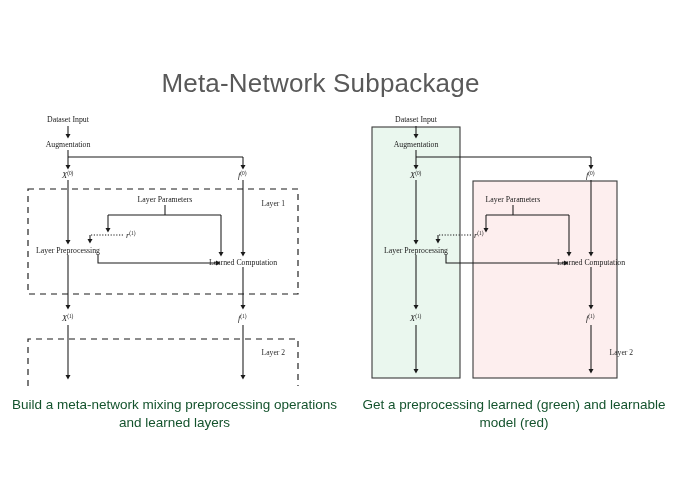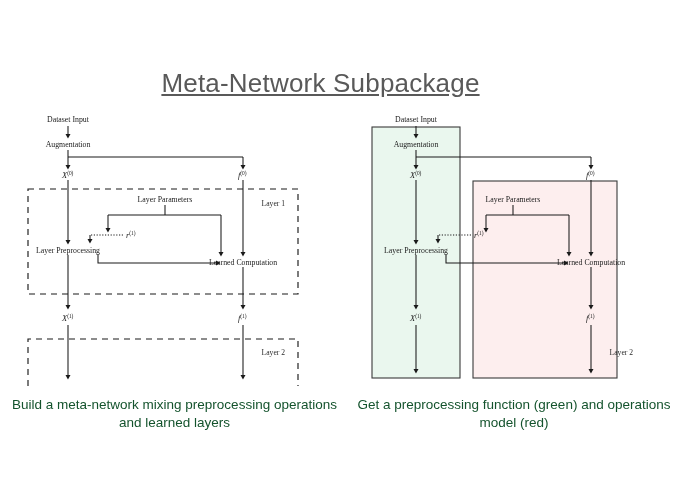--- a/index.html
+++ b/index.html
@@ -25,21 +25,20 @@
     position: absolute;
     left: 0;
     top: 68px;
     width: 641px;
     text-align: center;
     font-family: "Liberation Sans", sans-serif;
     font-size: 26px;
     font-weight: 400;
     color: #595959;
     letter-spacing: 0.2px;
-    text-decoration: underline;
   }
   .caption {
     position: absolute;
     font-family: "Liberation Sans", sans-serif;
     font-size: 13.5px;
     color: #14532d;
     text-align: center;
     line-height: 18px;
   }
   #caption-left {
@@ -235,15 +234,15 @@
     </text>
     <text class="var" x="63" y="321">
       <tspan>X</tspan><tspan class="sup" dy="-3">(1)</tspan>
     </text>
     <text class="var" x="239" y="321">
       <tspan>f</tspan><tspan class="sup" dy="-3">(1)</tspan>
     </text>
   </svg>
 
   <div class="caption" id="caption-left">Build a meta-network mixing preprocessing operations and learned layers</div>
-  <div class="caption" id="caption-right">Get a preprocessing function (green) and operations model (red)</div>
+  <div class="caption" id="caption-right">Get a preprocessing learned (green) and learnable model (red)</div>
 
 </div>
 
 </body></html>

